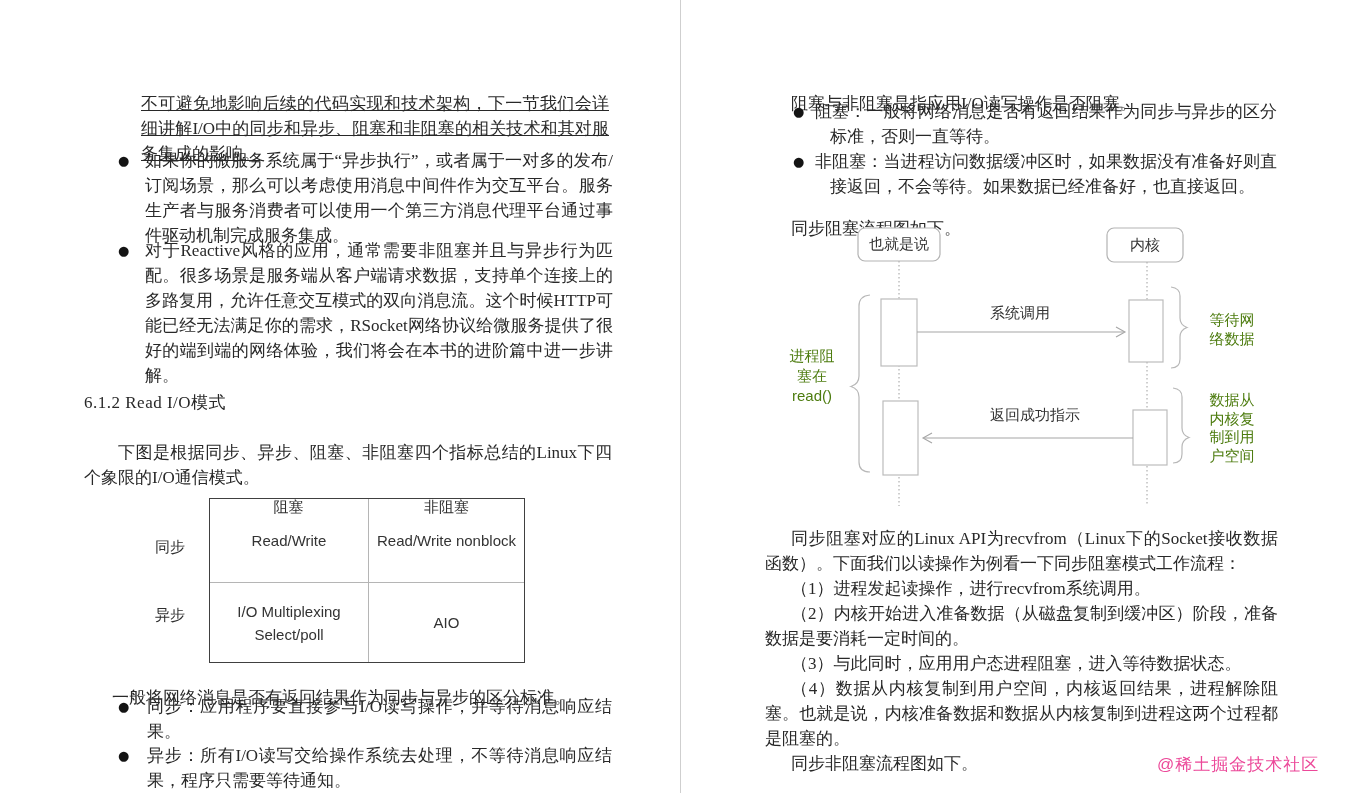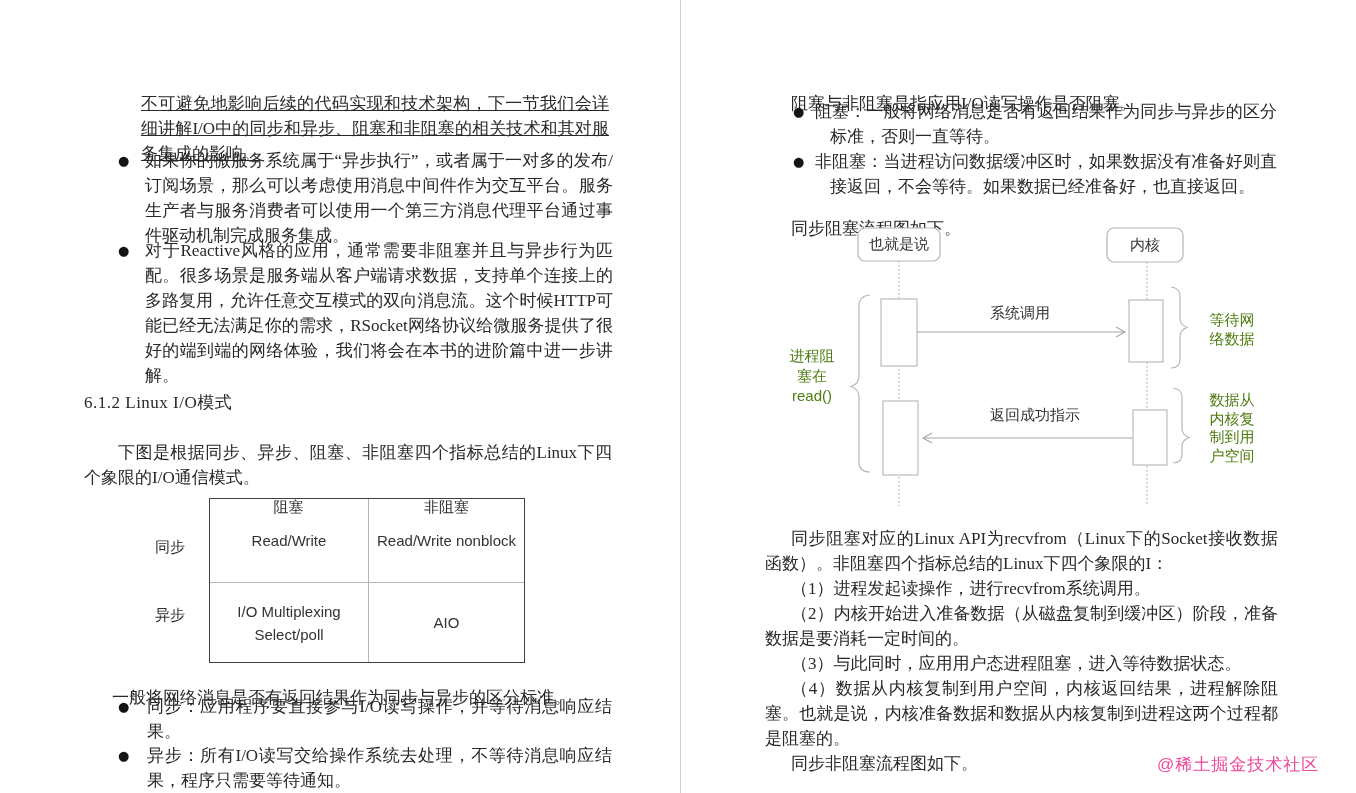--- a/index.html
+++ b/index.html
@@ -69,21 +69,21 @@
   <div class="bullet lb" style="top:148px">
     <span class="dot">●</span>
     <p class="bt">如果你的微服务系统属于“异步执行”，或者属于一对多的发布/订阅场景，那么可以考虑使用消息中间件作为交互平台。服务生产者与服务消费者可以使用一个第三方消息代理平台通过事件驱动机制完成服务集成。</p>
   </div>
 
   <div class="bullet lb lh24" style="top:238px">
     <span class="dot">●</span>
     <p class="bt lh24">对于Reactive风格的应用，通常需要非阻塞并且与异步行为匹配。很多场景是服务端从客户端请求数据，支持单个连接上的多路复用，允许任意交互模式的双向消息流。这个时候HTTP可能已经无法满足你的需求，RSocket网络协议给微服务提供了很好的端到端的网络体验，我们将会在本书的进阶篇中进一步讲解。</p>
   </div>
 
-  <h3 class="heading">6.1.2 Linux I/O模式</h3>
+  <h3 class="heading">6.1.2 Read I/O模式</h3>
 
   <p class="para lp-margin ind34" style="top:423px">下图是根据同步、异步、阻塞、非阻塞四个指标总结的Linux下四个象限的I/O通信模式。</p>
 
   <div class="qhdr" style="left:209px;width:159px;">阻塞</div>
   <div class="qhdr" style="left:368px;width:157px;">非阻塞</div>
   <div class="qrow" style="top:538px;">同步</div>
   <div class="qrow" style="top:606px;">异步</div>
 
   <div class="qtable">
     <div class="qcell c0 r0">Read/Write</div>
@@ -158,21 +158,21 @@
     </div>
 
     <div class="dnote" style="left:445px;top:173px;width:54px;line-height:18.5px;">
       <span class="ln">数据从</span>
       <span class="ln">内核复</span>
       <span class="ln">制到用</span>
       <span class="ln">户空间</span>
     </div>
   </div>
 
-  <p class="para rp-margin ind26" style="top:509px">同步阻塞对应的Linux API为recvfrom（Linux下的Socket接收数据函数）。非阻塞四个指标总结的Linux下四个象限的I：</p>
+  <p class="para rp-margin ind26" style="top:509px">同步阻塞对应的Linux API为recvfrom（Linux下的Socket接收数据函数）。下面我们以读操作为例看一下同步阻塞模式工作流程：</p>
 
   <p class="para rp-margin ind26" style="top:559px">（1）进程发起读操作，进行recvfrom系统调用。</p>
   <p class="para rp-margin ind26" style="top:584px">（2）内核开始进入准备数据（从磁盘复制到缓冲区）阶段，准备数据是要消耗一定时间的。</p>
   <p class="para rp-margin ind26" style="top:634px">（3）与此同时，应用用户态进程阻塞，进入等待数据状态。</p>
   <p class="para rp-margin ind26" style="top:659px">（4）数据从内核复制到用户空间，内核返回结果，进程解除阻塞。也就是说，内核准备数据和数据从内核复制到进程这两个过程都是阻塞的。</p>
 
   <p class="para rp-margin ind26" style="top:734px">同步非阻塞流程图如下。</p>
 
   <div class="watermark">@稀土掘金技术社区</div>
 </div>

